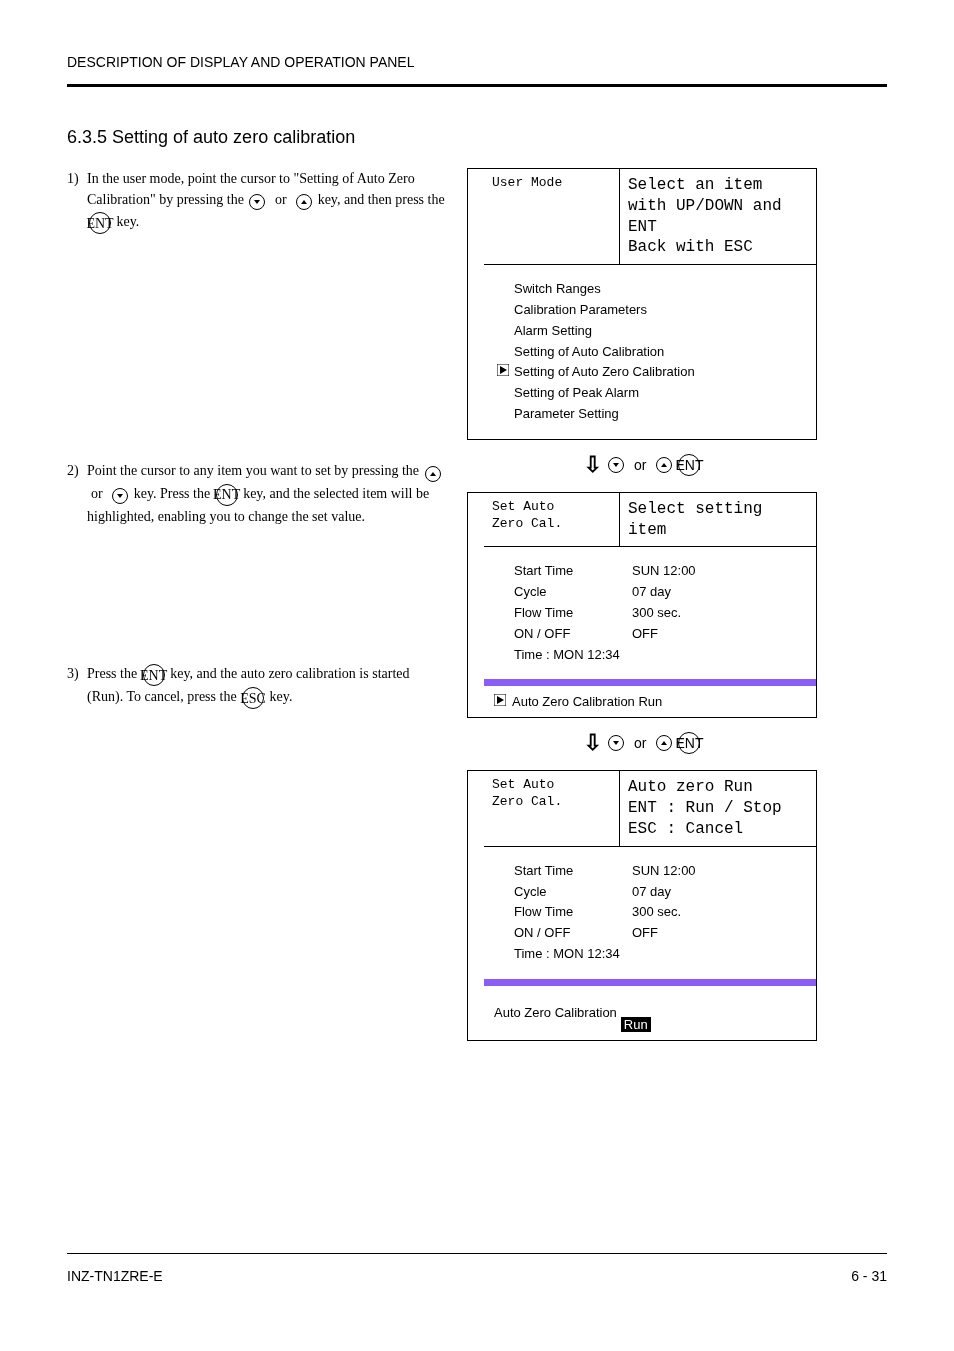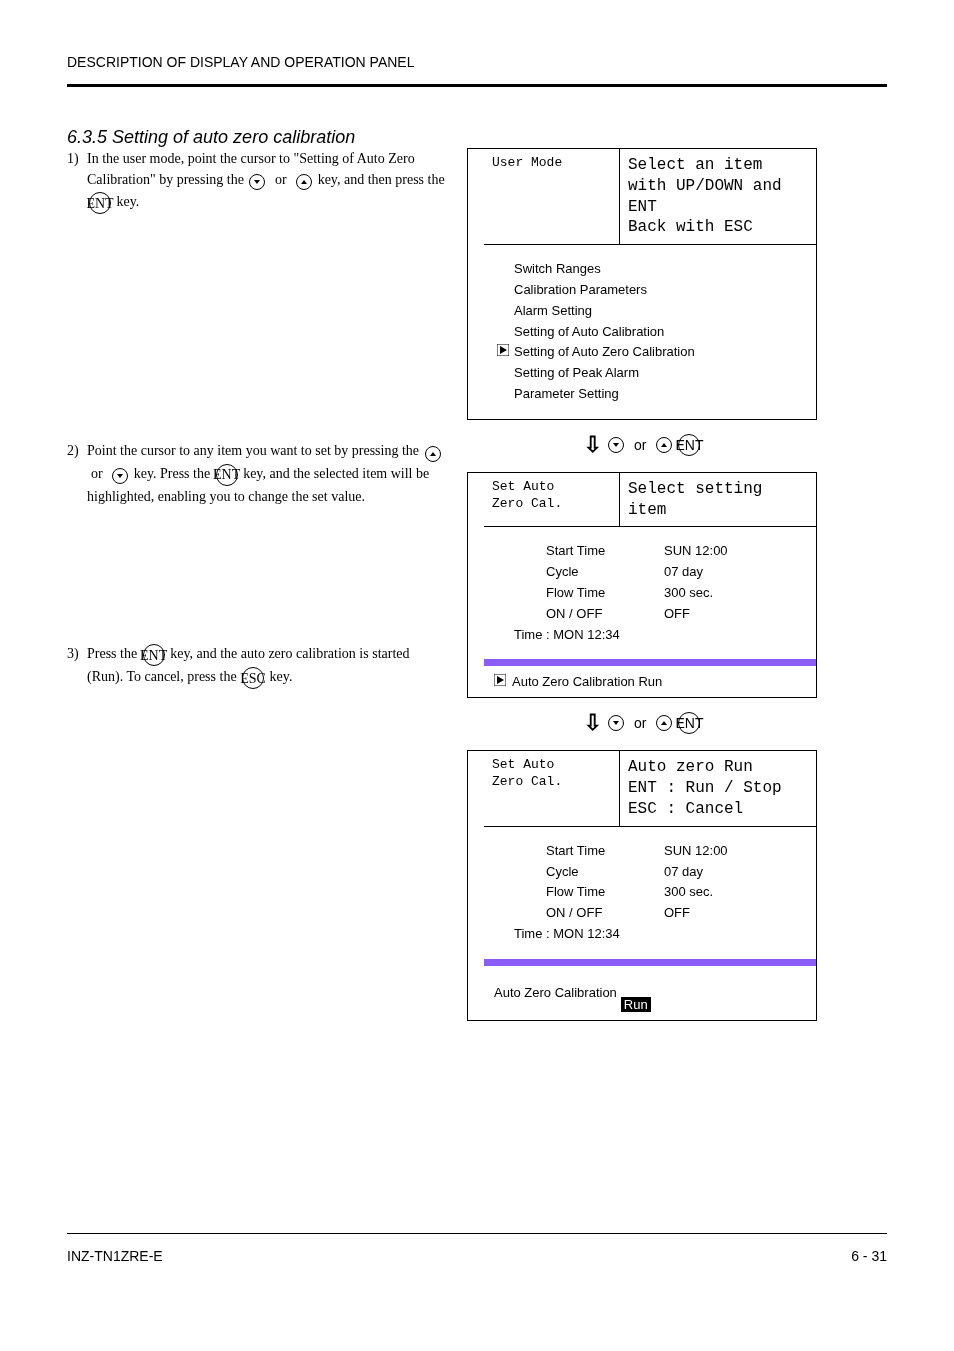--- a/index.html
+++ b/index.html
@@ -23,21 +23,21 @@
       font-family: Liberation Sans, sans-serif;
       font-size: 14px;
       padding: 4px 0;
       margin-bottom: 10px;
     }
     .section-title {
       font-family: Arial, sans-serif;
       font-size: 18px;
       font-weight: normal;
       margin-top: 40px;
-      font-style: italic;
+      margin-bottom: 20px;
     }
     .two-col {
       display: flex;
       gap: 20px;
     }
     .left-col {
       width: 380px;
       font-family: Georgia, serif;
       font-size: 14px;
       line-height: 1.5;
@@ -134,21 +134,20 @@
       align-items: center;
       margin-left: -22px;
     }
     .menu-row .cursor-col {
       width: 22px;
       display: flex;
       justify-content: center;
     }
     .param-row {
       display: flex;
-      margin-left: 32px;
     }
     .param-label {
       width: 118px;
     }
     .param-value {
       flex: 1;
     }
     .time-row {
       text-align: left;
     }

